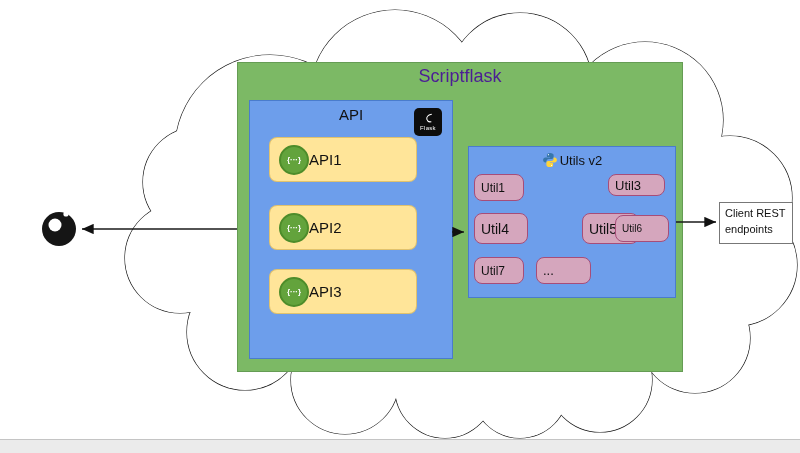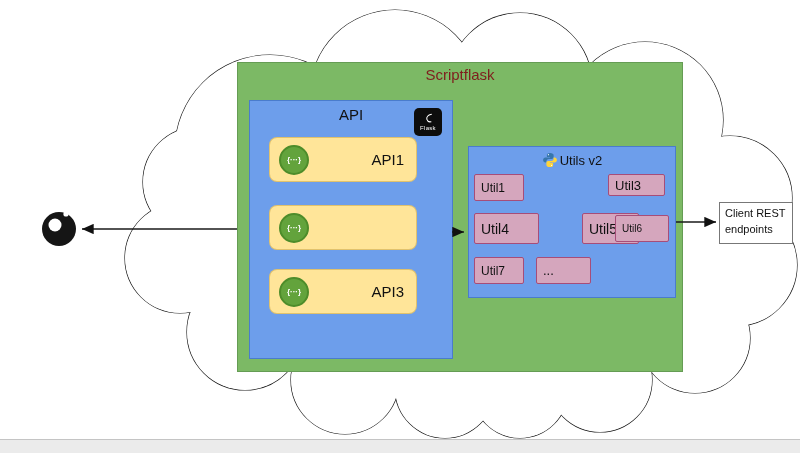--- a/index.html
+++ b/index.html
@@ -10,21 +10,21 @@
   svg.layer { position:absolute; left:0; top:0; pointer-events:none; }
   .cloud-layer { z-index:0; }
   .overlay-layer { z-index:2; }
 
   .green-box {
     position:absolute; left:237px; top:62px; width:446px; height:310px;
     background:#7cb965; border:1px solid #659c54; box-sizing:border-box; z-index:1;
   }
   .green-title {
     position:absolute; top:3px; left:0; right:0; text-align:center;
-    font-size:15px; color:#7f1d1d;
+    font-size:18px; color:#4c1d95;
   }
   .api-panel {
     position:absolute; left:11px; top:37px; width:204px; height:259px;
     background:#6d9eeb; border:1px solid #4a7ccc; box-sizing:border-box;padding-left:39px;
   }
   .api-title {
     position:absolute; top:5px; left:0; right:0; text-align:center; font-size:15px;
   }
   .flask-badge {
     position:absolute; top:7px; right:10px; width:28px; height:28px;
@@ -38,35 +38,35 @@
     position:absolute; left:19px; width:148px; height:45px;
     background:#ffe599; border:1px solid rgba(170,130,30,.35); border-radius:8px;
     display:flex; align-items:center; padding:0 12px 0 9px; box-sizing:border-box;
   }
   .api-icon {
     width:30px; height:30px; border-radius:50%;
     background:#63a33c; border:2px solid #4d8c2a; box-sizing:border-box;
     color:#fff; display:flex; align-items:center; justify-content:center;
     font-size:8px; font-weight:bold; flex:0 0 auto;
   }
-  .api-label { flex:1; text-align:right; font-size:15px; }
+  .api-label { flex:1; text-align:left; font-size:15px; }
 
   .utils-panel {
     position:absolute; left:230px; top:83px; width:208px; height:152px;
     background:#6d9eeb; border:1px solid #4a7ccc; box-sizing:border-box;
   }
   .utils-header {
     display:flex; align-items:center; justify-content:center; gap:2px;
     margin-top:5px; font-size:13px;
   }
   .utils-header svg { width:16px; height:16px; display:block; }
   .util-chip {
     position:absolute; background:#d5a6bd; border:1px solid #a64d79;
     box-sizing:border-box; display:flex; align-items:center; padding-left:6px;
-    border-radius:2px; color:#111;
+    border-radius:8px; color:#111;
   }
 
   .client-box {
     position:absolute; left:719px; top:202px; width:74px; height:42px;
     background:#ffffff; border:1px solid #777; box-sizing:border-box;
     font-size:11px; line-height:1.45; padding:3px 2px 0 5px; z-index:3;
   }
 
   .bottom-bar {
     position:absolute; left:0; bottom:0; width:800px; height:14px;
@@ -127,41 +127,42 @@
         </svg>
         <span class="flask-badge-label">Flask</span>
       </div>
 
       <div class="api-item" style="top:36px;">
         <span class="api-icon">{···}</span>
         <span class="api-label">API1</span>
       </div>
       <div class="api-item" style="top:104px;">
         <span class="api-icon">{···}</span>
+        <span class="api-label">API2</span>
       </div>
       <div class="api-item" style="top:168px;">
         <span class="api-icon">{···}</span>
         <span class="api-label">API3</span>
       </div>
     </div>
 
     <div class="utils-panel">
       <div class="utils-header">
         <svg viewBox="0 0 16 16">
           <path fill="#3776ab" d="M8 1 C5.5 1 4.9 2 4.9 3.1 L4.9 4.9 L8.1 4.9 L8.1 5.5 L3.3 5.5 C2.1 5.5 1.1 6.5 1.1 8 C1.1 9.5 2.1 10.5 3.3 10.5 L4.4 10.5 L4.4 9.2 C4.4 7.9 5.5 6.9 6.8 6.9 L9.8 6.9 C10.8 6.9 11.6 6.1 11.6 5.1 L11.6 3.1 C11.6 2 10.5 1 8 1 Z"></path>
           <path fill="#ffd43b" d="M8 15 C10.5 15 11.1 14 11.1 12.9 L11.1 11.1 L7.9 11.1 L7.9 10.5 L12.7 10.5 C13.9 10.5 14.9 9.5 14.9 8 C14.9 6.5 13.9 5.5 12.7 5.5 L11.6 5.5 L11.6 6.8 C11.6 8.1 10.5 9.1 9.2 9.1 L6.2 9.1 C5.2 9.1 4.4 9.9 4.4 10.9 L4.4 12.9 C4.4 14 5.5 15 8 15 Z"></path>
           <circle cx="6.4" cy="2.7" r="0.6" fill="#ffffff"></circle>
           <circle cx="9.6" cy="13.3" r="0.6" fill="#ffffff"></circle>
         </svg>
         <span>Utils v2</span>
       </div>
 
       <div class="util-chip" style="left:5px;  top:27px;  width:50px; height:27px; font-size:12px;">Util1</div>
       <div class="util-chip" style="left:139px;top:27px;  width:57px; height:22px; font-size:13px;">Util3</div>
-      <div class="util-chip" style="left:5px;  top:66px;  width:65px; height:31px; font-size:14px;">Util4</div>
+      <div class="util-chip" style="left:5px;  top:66px;  width:54px; height:31px; font-size:14px;">Util4</div>
       <div class="util-chip" style="left:81px; top:66px;  width:57px; height:31px; font-size:14px;margin-left:32px;">Util5</div>
       <div class="util-chip" style="left:146px;top:68px;  width:54px; height:27px; font-size:10px;">Util6</div>
       <div class="util-chip" style="left:5px;  top:110px; width:50px; height:27px; font-size:12px;">Util7</div>
       <div class="util-chip" style="left:67px; top:110px; width:55px; height:27px; font-size:13px;">...</div>
     </div>
   </div>
 
   <svg class="layer overlay-layer" width="800" height="453" viewBox="0 0 800 453">
     <defs>
       <marker id="arrow" markerWidth="10" markerHeight="8" refX="9" refY="4" orient="auto">

